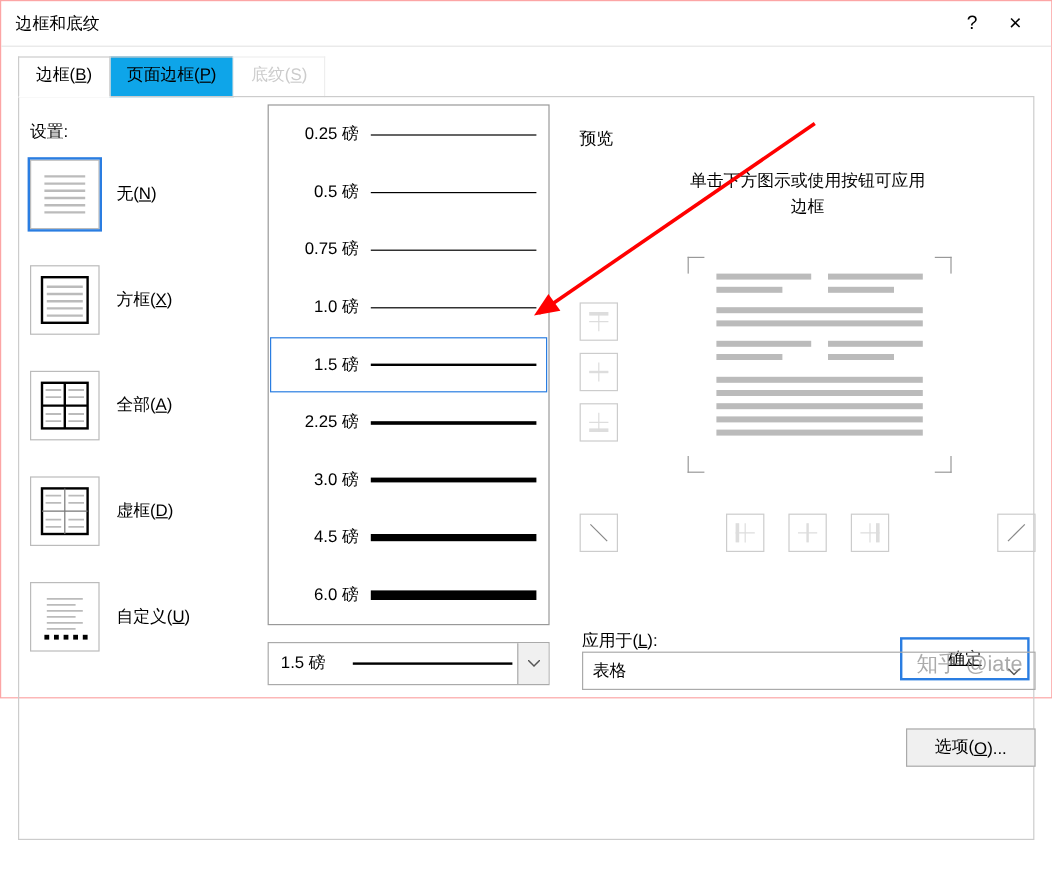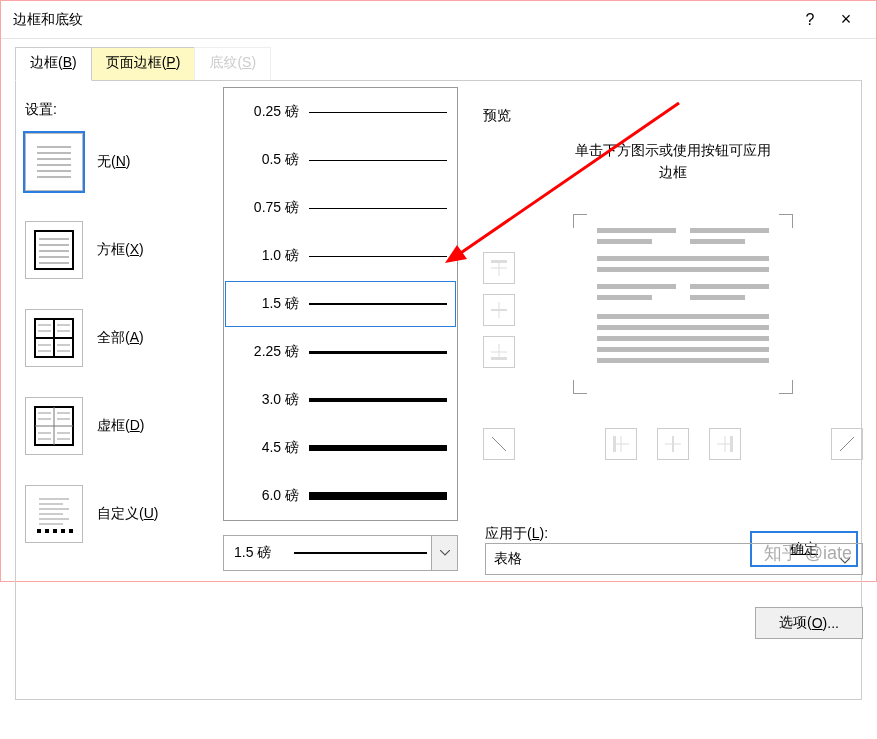--- a/index.html
+++ b/index.html
@@ -8,21 +8,21 @@
     .dialog { width: 877px; height: 582px; border: 1px solid #fca5a5; background: #fff; position: relative; }
     
     .titlebar { height: 38px; display: flex; align-items: center; padding: 0 12px; border-bottom: 1px solid #e5e5e5; }
     .titlebar .title { flex: 1; font-size: 14px; }
     .titlebar .help-btn, .titlebar .close-btn { width: 36px; height: 30px; display: flex; align-items: center; justify-content: center; font-size: 16px; cursor: pointer; }
     .titlebar .close-btn { font-size: 18px; }
     
     .content { padding: 8px 14px 0 14px; position: relative; }
     
     .tabs { display: flex; height: 34px; position: relative; }
-    .tab { padding: 6px 14px; font-size: 14px; border: 1px solid #ccc; border-bottom: none; background: #fef9c3; cursor: pointer; margin-right: -1px; }
+    .tab { padding: 6px 14px; font-size: 14px; border: 1px solid #ccc; border-bottom: none; background: #0ea5e9; cursor: pointer; margin-right: -1px; }
     .tab.active { background: #fff; border-bottom: 1px solid #fff; z-index: 2; }
     .tab-content-border { position: absolute; left: 14px; right: 14px; top: 41px; height: 620px; border: 1px solid #ccc; z-index: 0; }
     
     .main-area { display: flex; position: relative; z-index: 1; padding-top: 20px; height: 620px; }
     
     .settings-col { width: 195px; padding-left: 10px; }
     .settings-label { font-size: 14px; margin-bottom: 14px; }
     .setting-item { display: flex; align-items: center; margin-bottom: 30px; }
     .setting-icon { width: 58px; height: 58px; border: 1px solid #bbb; margin-right: 14px; display: flex; align-items: center; justify-content: center; background: #fff; }
     .setting-icon.selected { outline: 2px solid #2a7de1; }

